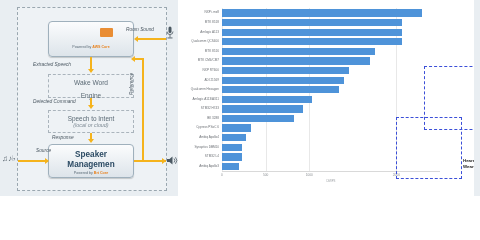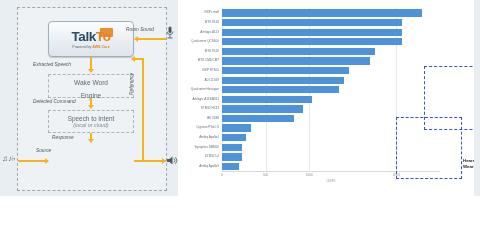--- a/index.html
+++ b/index.html
@@ -102,40 +102,45 @@
 
 <div class="slide">
 
   <div class="left-panel">
 
     <div class="product-box"></div>
 
     <div class="blk blk-solid talkto">
       <div class="logo-wrap">
         <div class="logo-chip"></div>
-        <div class="logo-main">
-          <span>Talk</span><span class="orange">To</span>
-        </div>
         <div class="logo-sub">
           <span>Powered by</span>
           <b>AWS Core</b>
         </div>
       </div>
     </div>
 
     <div class="blk blk-dash wake">
       <span>Wake Word</span>
       <span>Engine</span>
     </div>
 
     <div class="blk blk-dash s2i">
       <span class="t1">Speech to Intent</span>
       <span class="t2">(local or cloud)</span>
     </div>
 
+    <div class="blk blk-solid spkmgmt">
+      <div class="spk-1">Speaker</div>
+      <div class="spk-2">Managemen</div>
+      <div class="spk-3">
+        <span>Powered by</span>
+        <b>Brt Core</b>
+      </div>
+    </div>
 
     <div class="yline" style="left:138px;top:38px;width:28px;height:1.6px;"></div>
     <div class="ytri ytri-left" style="left:134px;top:35.5px;"></div>
 
     <div class="yline" style="left:90px;top:57px;width:1.6px;height:13px;"></div>
     <div class="ytri ytri-down" style="left:87.8px;top:69px;"></div>
 
     <div class="yline" style="left:90px;top:98px;width:1.6px;height:8px;"></div>
     <div class="ytri ytri-down" style="left:87.8px;top:105px;"></div>
 

